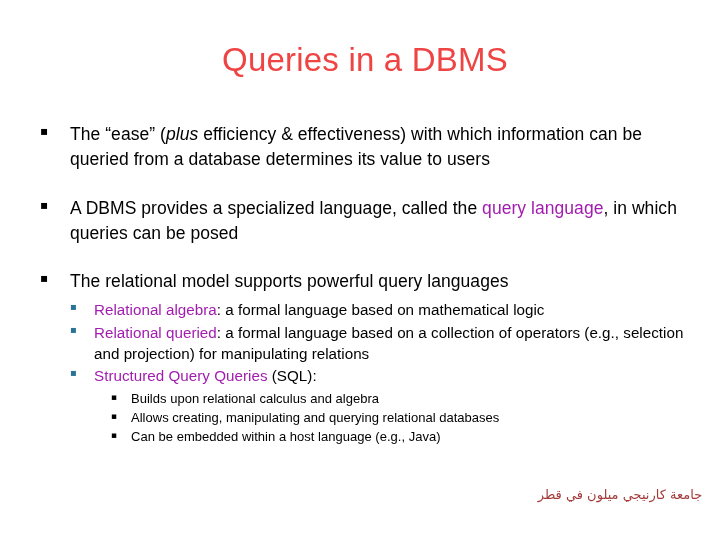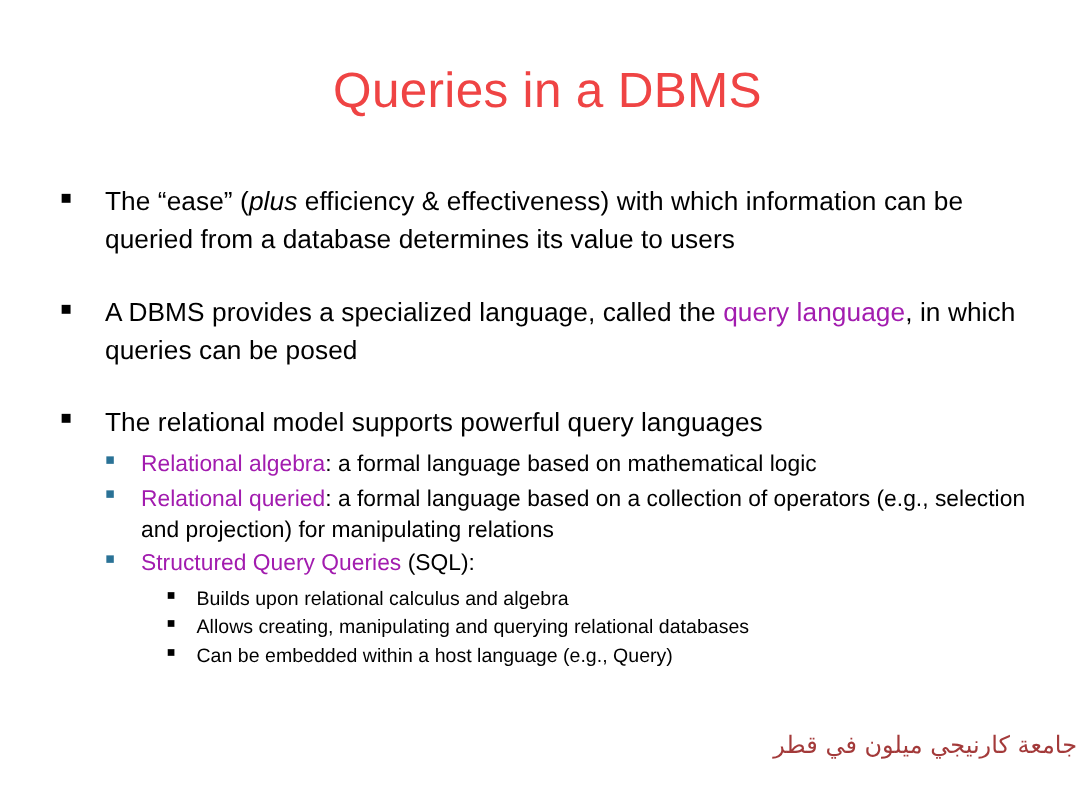--- a/index.html
+++ b/index.html
@@ -135,21 +135,21 @@
   .logo {
     position: absolute;
     left: 522px;
     top: 487px;
     width: 196px;
     text-align: center;
     line-height: 1;
   }
   .logo-arabic {
     font-family: "DejaVu Sans", sans-serif;
-    font-size: 16px;
+    font-size: 13px;
     color: #9C2A2A;
     direction: rtl;
     unicode-bidi: bidi-override;
     letter-spacing: 0.5px;
     white-space: nowrap;
     line-height: 1.25;
     opacity: 0.92;
   }
   .logo-en {
     font-family: "Liberation Serif", serif;
@@ -217,21 +217,21 @@
           <span class="btext">Builds upon relational calculus and algebra</span>
         </div>
 
         <div class="bullet lvl3">
           <span class="marker">▪</span>
           <span class="btext">Allows creating, manipulating and querying relational databases</span>
         </div>
 
         <div class="bullet lvl3">
           <span class="marker">▪</span>
-          <span class="btext">Can be embedded within a host language (e.g., Query)</span>
+          <span class="btext">Can be embedded within a host language (e.g., Java)</span>
         </div>
 
       </div>
     </div>
 
   </div>
 
   <div class="logo">
     <div class="logo-arabic">جامعة كارنيجي ميلون في قطر</div>
   </div>

